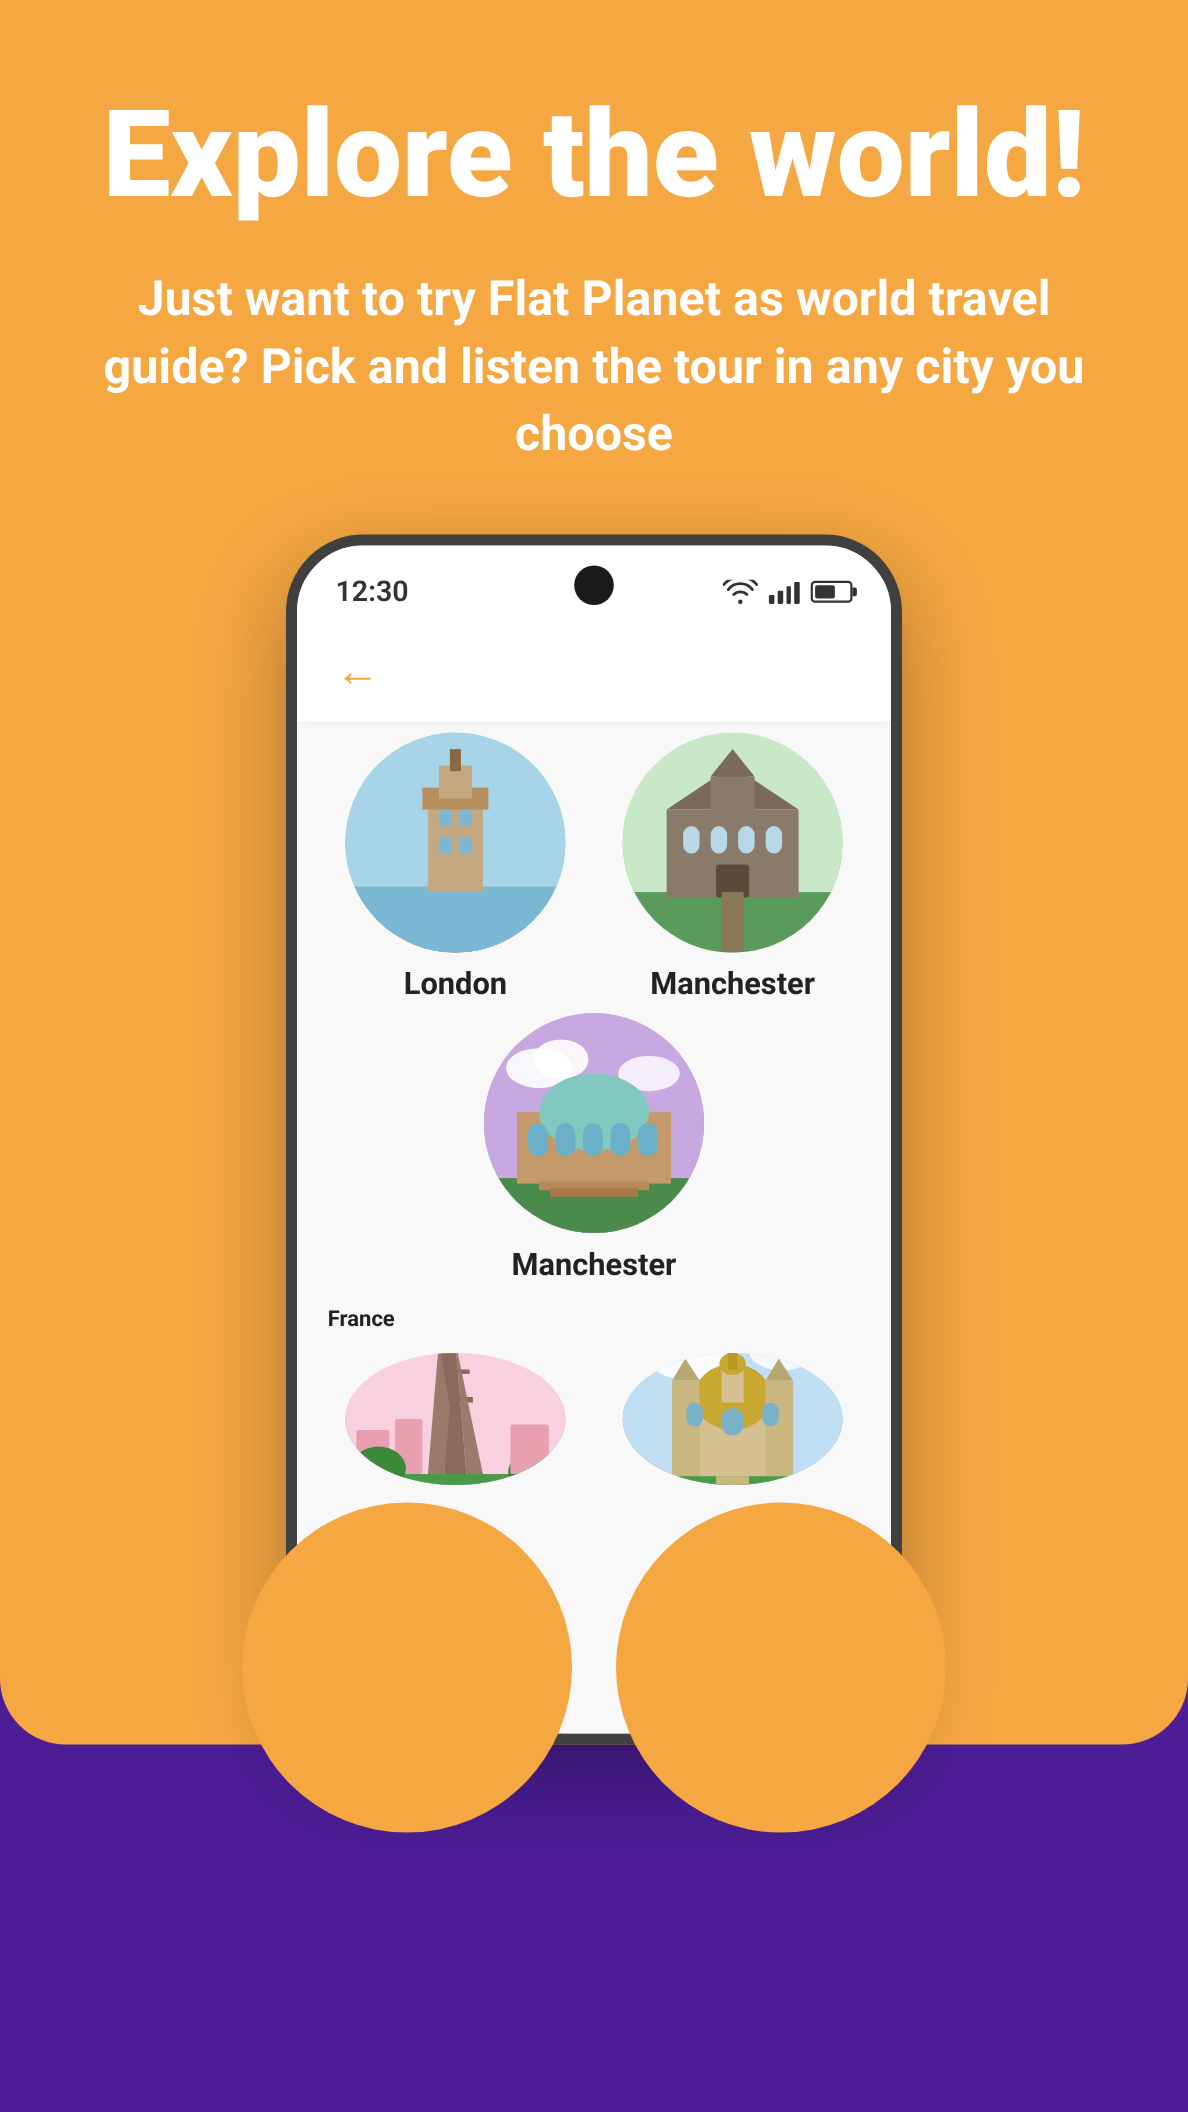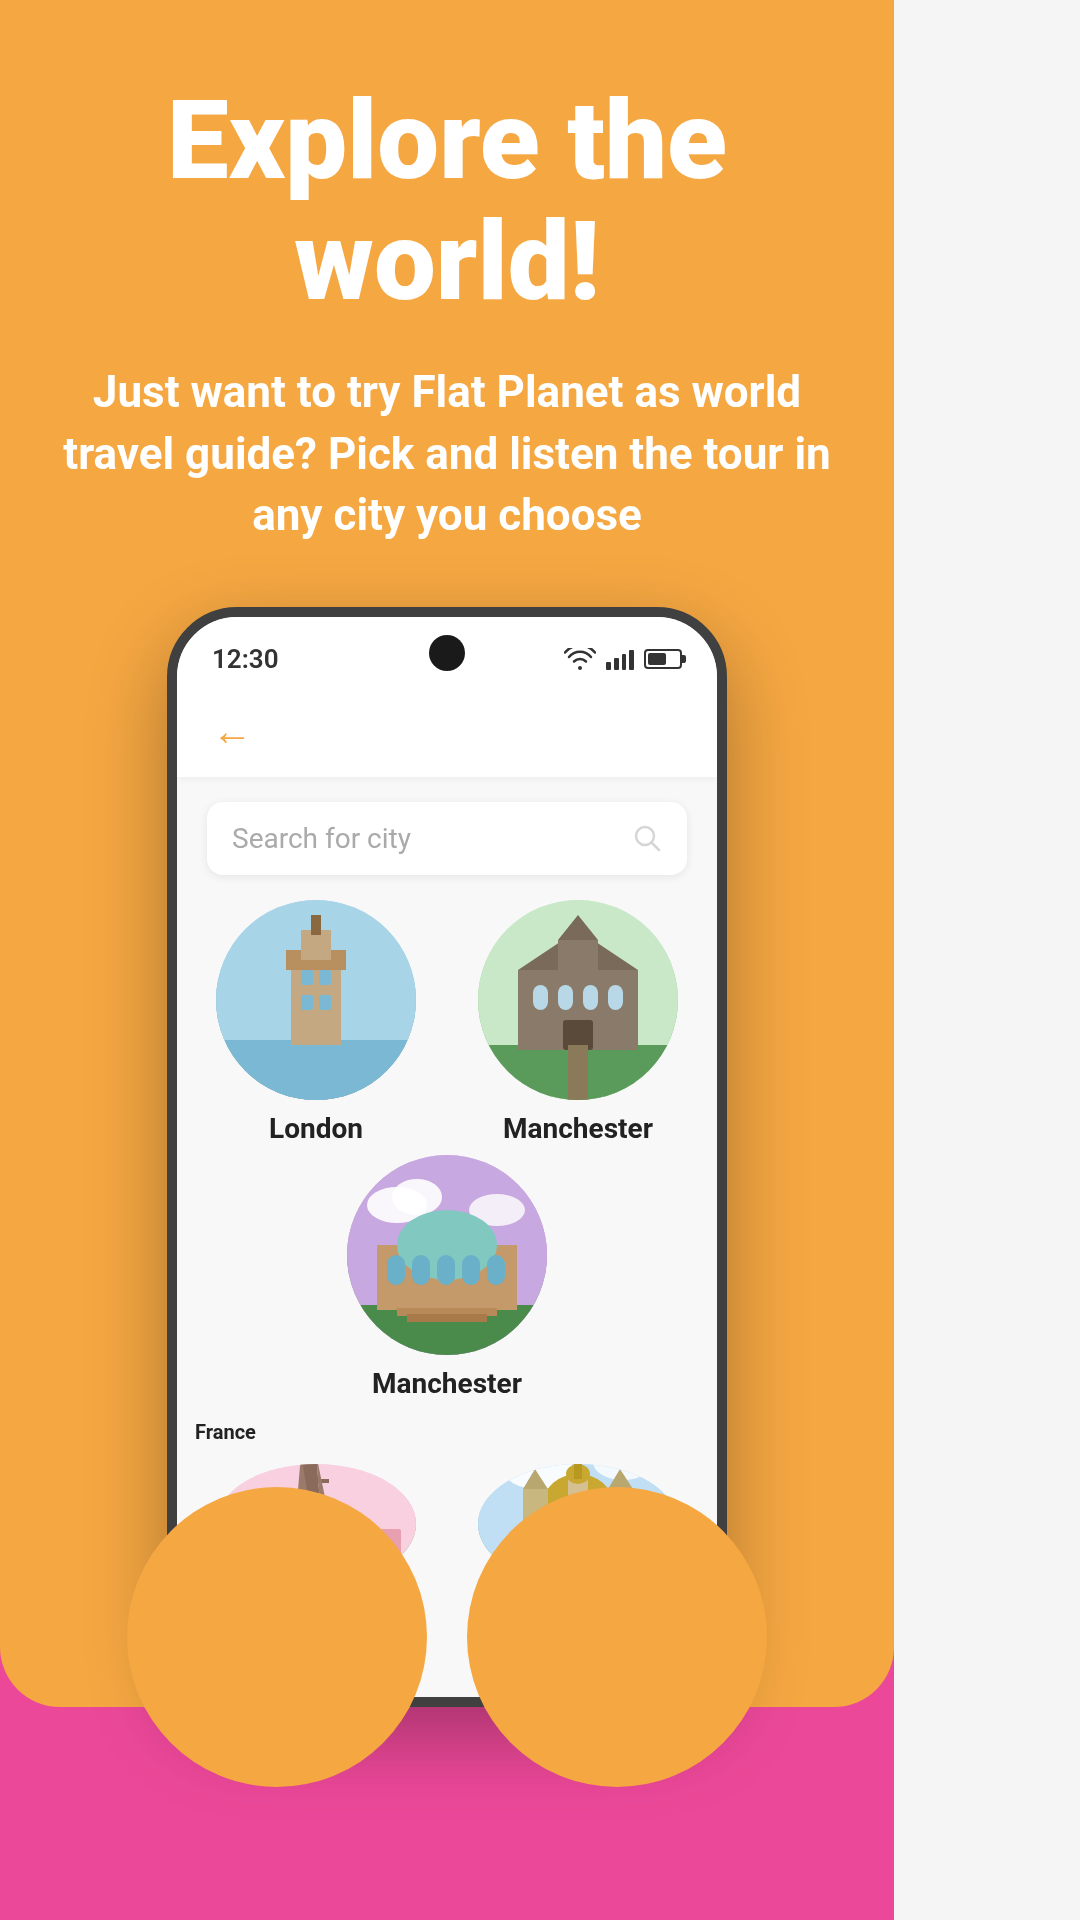--- a/index.html
+++ b/index.html
@@ -7,26 +7,26 @@
 
     body {
       width: 1080px;
       min-height: 1920px;
       font-family: -apple-system, BlinkMacSystemFont, 'Segoe UI', Roboto, sans-serif;
       background: #f5f5f5;
       overflow-x: hidden;
     }
 
     .page-wrapper {
-      width: 894px;
+      width: 1080px;
       min-height: 1920px;
       display: flex;
       flex-direction: column;
       align-items: flex-start;
-      background: #ec4899;
+      background: #4c1d95;
     }
 
     
     .hero-section {
       width: 100%;
       background: #F5A742;
       padding: 80px 60px 0;
       display: flex;
       flex-direction: column;
       align-items: center;
@@ -197,21 +197,21 @@
     }
 
     .search-icon-svg {
       width: 30px;
       height: 30px;
       opacity: 0.4;
     }
 
     
     .city-grid-section {
-      padding: 10px 18px 20px;
+      padding: 10px 28px 20px;
     }
 
     .country-label {
       font-size: 20px;
       font-weight: 700;
       color: #222;
       margin: 15px 0 20px;
     }
 
     .city-row {
@@ -339,27 +339,20 @@
             </div>
           </div>
         </div>
 
         <div class="phone-content">
 
           <div class="app-header">
             <span class="back-arrow">←</span>
           </div>
 
-          <div class="search-container">
-            <span class="search-input-fake">Search for city</span>
-            <svg class="search-icon-svg" viewBox="0 0 30 30" fill="none">
-              <circle cx="13" cy="13" r="9" stroke="#999" stroke-width="2.5"></circle>
-              <line x1="20" y1="20" x2="27" y2="27" stroke="#999" stroke-width="2.5" stroke-linecap="round"></line>
-            </svg>
-          </div>
 
           <div class="city-grid-section">
 
             <div class="city-row">
 
               <div class="city-item">
                 <div class="city-circle" style="background: linear-gradient(180deg, #b3d9f0 0%, #7bbfe8 40%, #5aa0c8 60%, #c8a96e 75%, #a07040 90%, #6b4c2a 100%);">
                   <svg viewBox="0 0 200 200" style="width:200px;height:200px;">
 
                     <rect width="200" height="200" fill="#a8d4e8"></rect>

